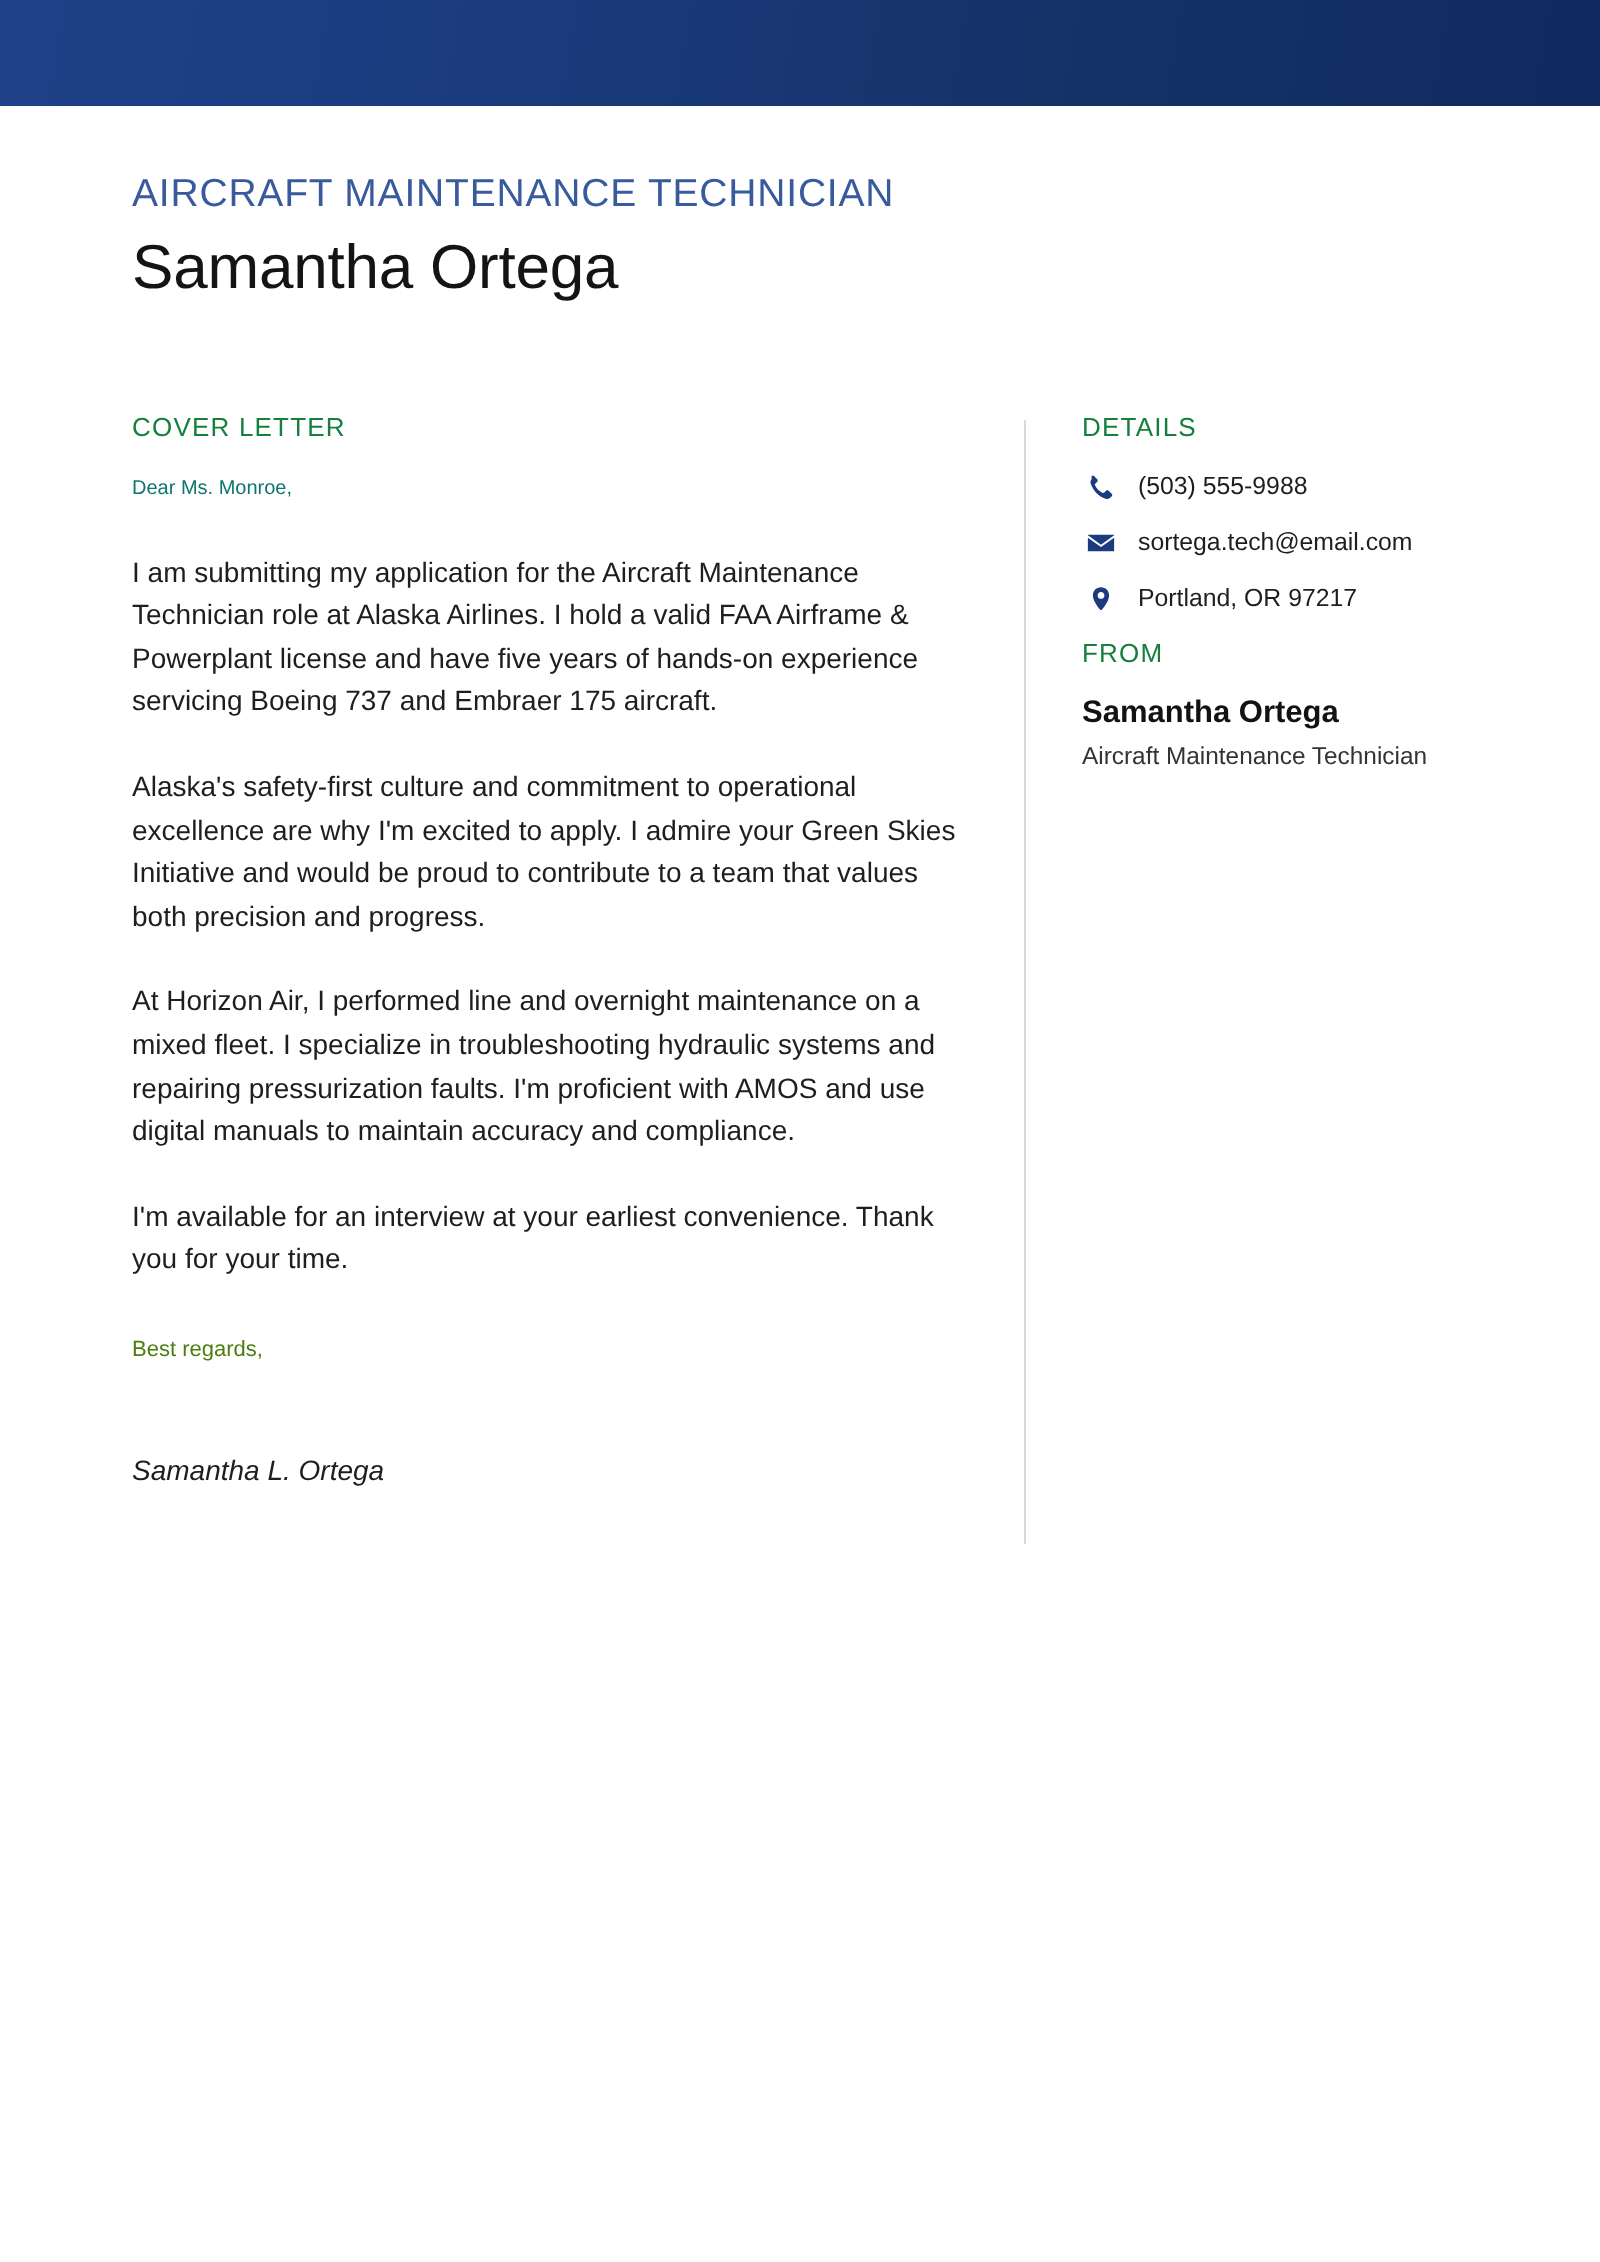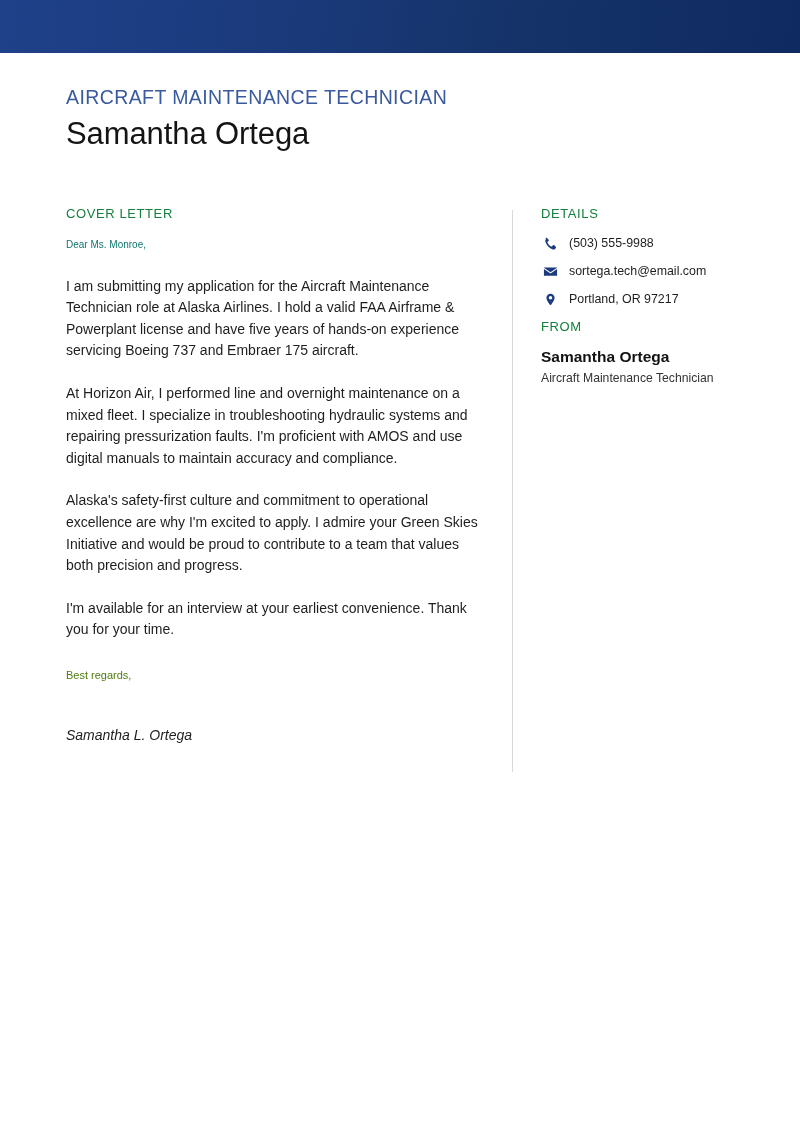--- a/index.html
+++ b/index.html
@@ -178,22 +178,22 @@
     <div class="job-title">AIRCRAFT MAINTENANCE TECHNICIAN</div>
     <h1 class="candidate-name">Samantha Ortega</h1>
   </div>
 
   <div class="columns">
 
     <div class="col-left">
       <div class="section-heading">COVER LETTER</div>
       <p class="letter-salutation">Dear Ms. Monroe,</p>
       <p class="letter-par">I am submitting my application for the Aircraft Maintenance Technician role at Alaska Airlines. I hold a valid FAA Airframe &amp; Powerplant license and have five years of hands-on experience servicing Boeing 737 and Embraer 175 aircraft.</p>
+      <p class="letter-par">Alaska's safety-first culture and commitment to operational excellence are why I'm excited to apply. I admire your Green Skies Initiative and would be proud to contribute to a team that values both precision and progress.</p>
       <p class="letter-par">At Horizon Air, I performed line and overnight maintenance on a mixed fleet. I specialize in troubleshooting hydraulic systems and repairing pressurization faults. I'm proficient with AMOS and use digital manuals to maintain accuracy and compliance.</p>
-      <p class="letter-par">Alaska's safety-first culture and commitment to operational excellence are why I'm excited to apply. I admire your Green Skies Initiative and would be proud to contribute to a team that values both precision and progress.</p>
       <p class="letter-par">I'm available for an interview at your earliest convenience. Thank you for your time.</p>
       <p class="letter-signoff">Best regards,</p>
       <p class="letter-signature">Samantha L. Ortega</p>
     </div>
 
     <div class="divider"></div>
 
     <div class="col-right">
 
       <div class="section-heading">DETAILS</div>

